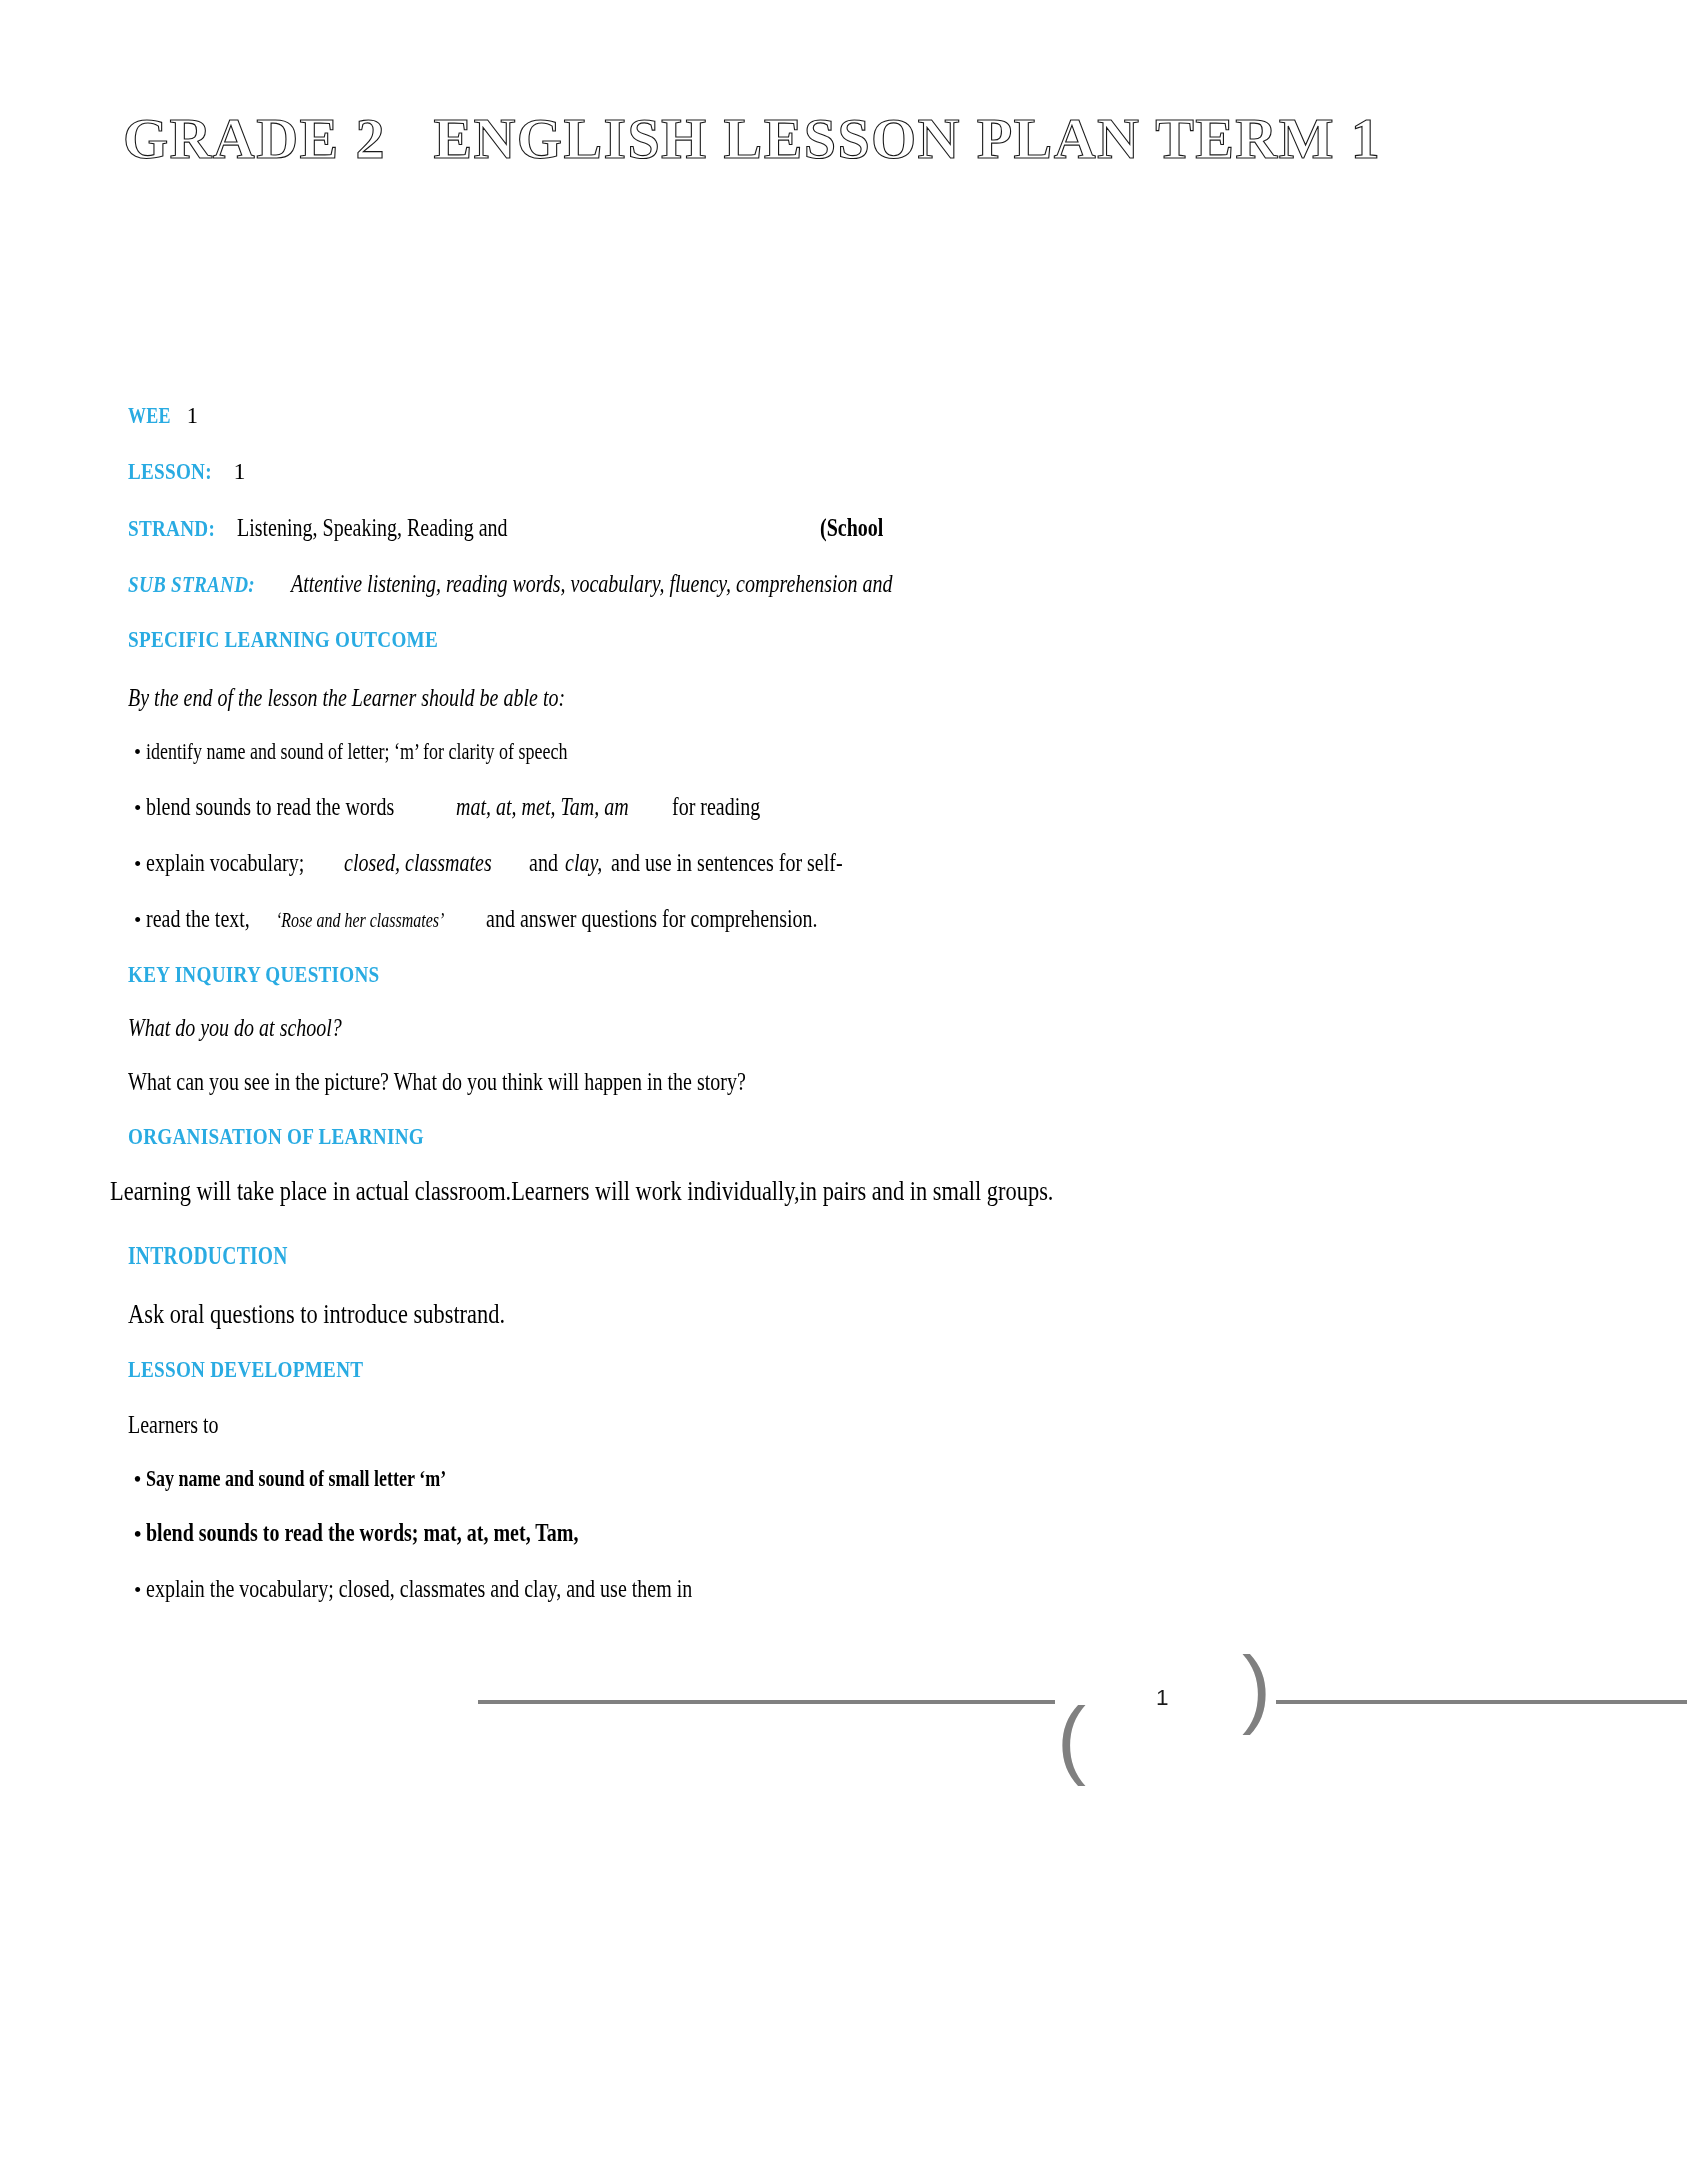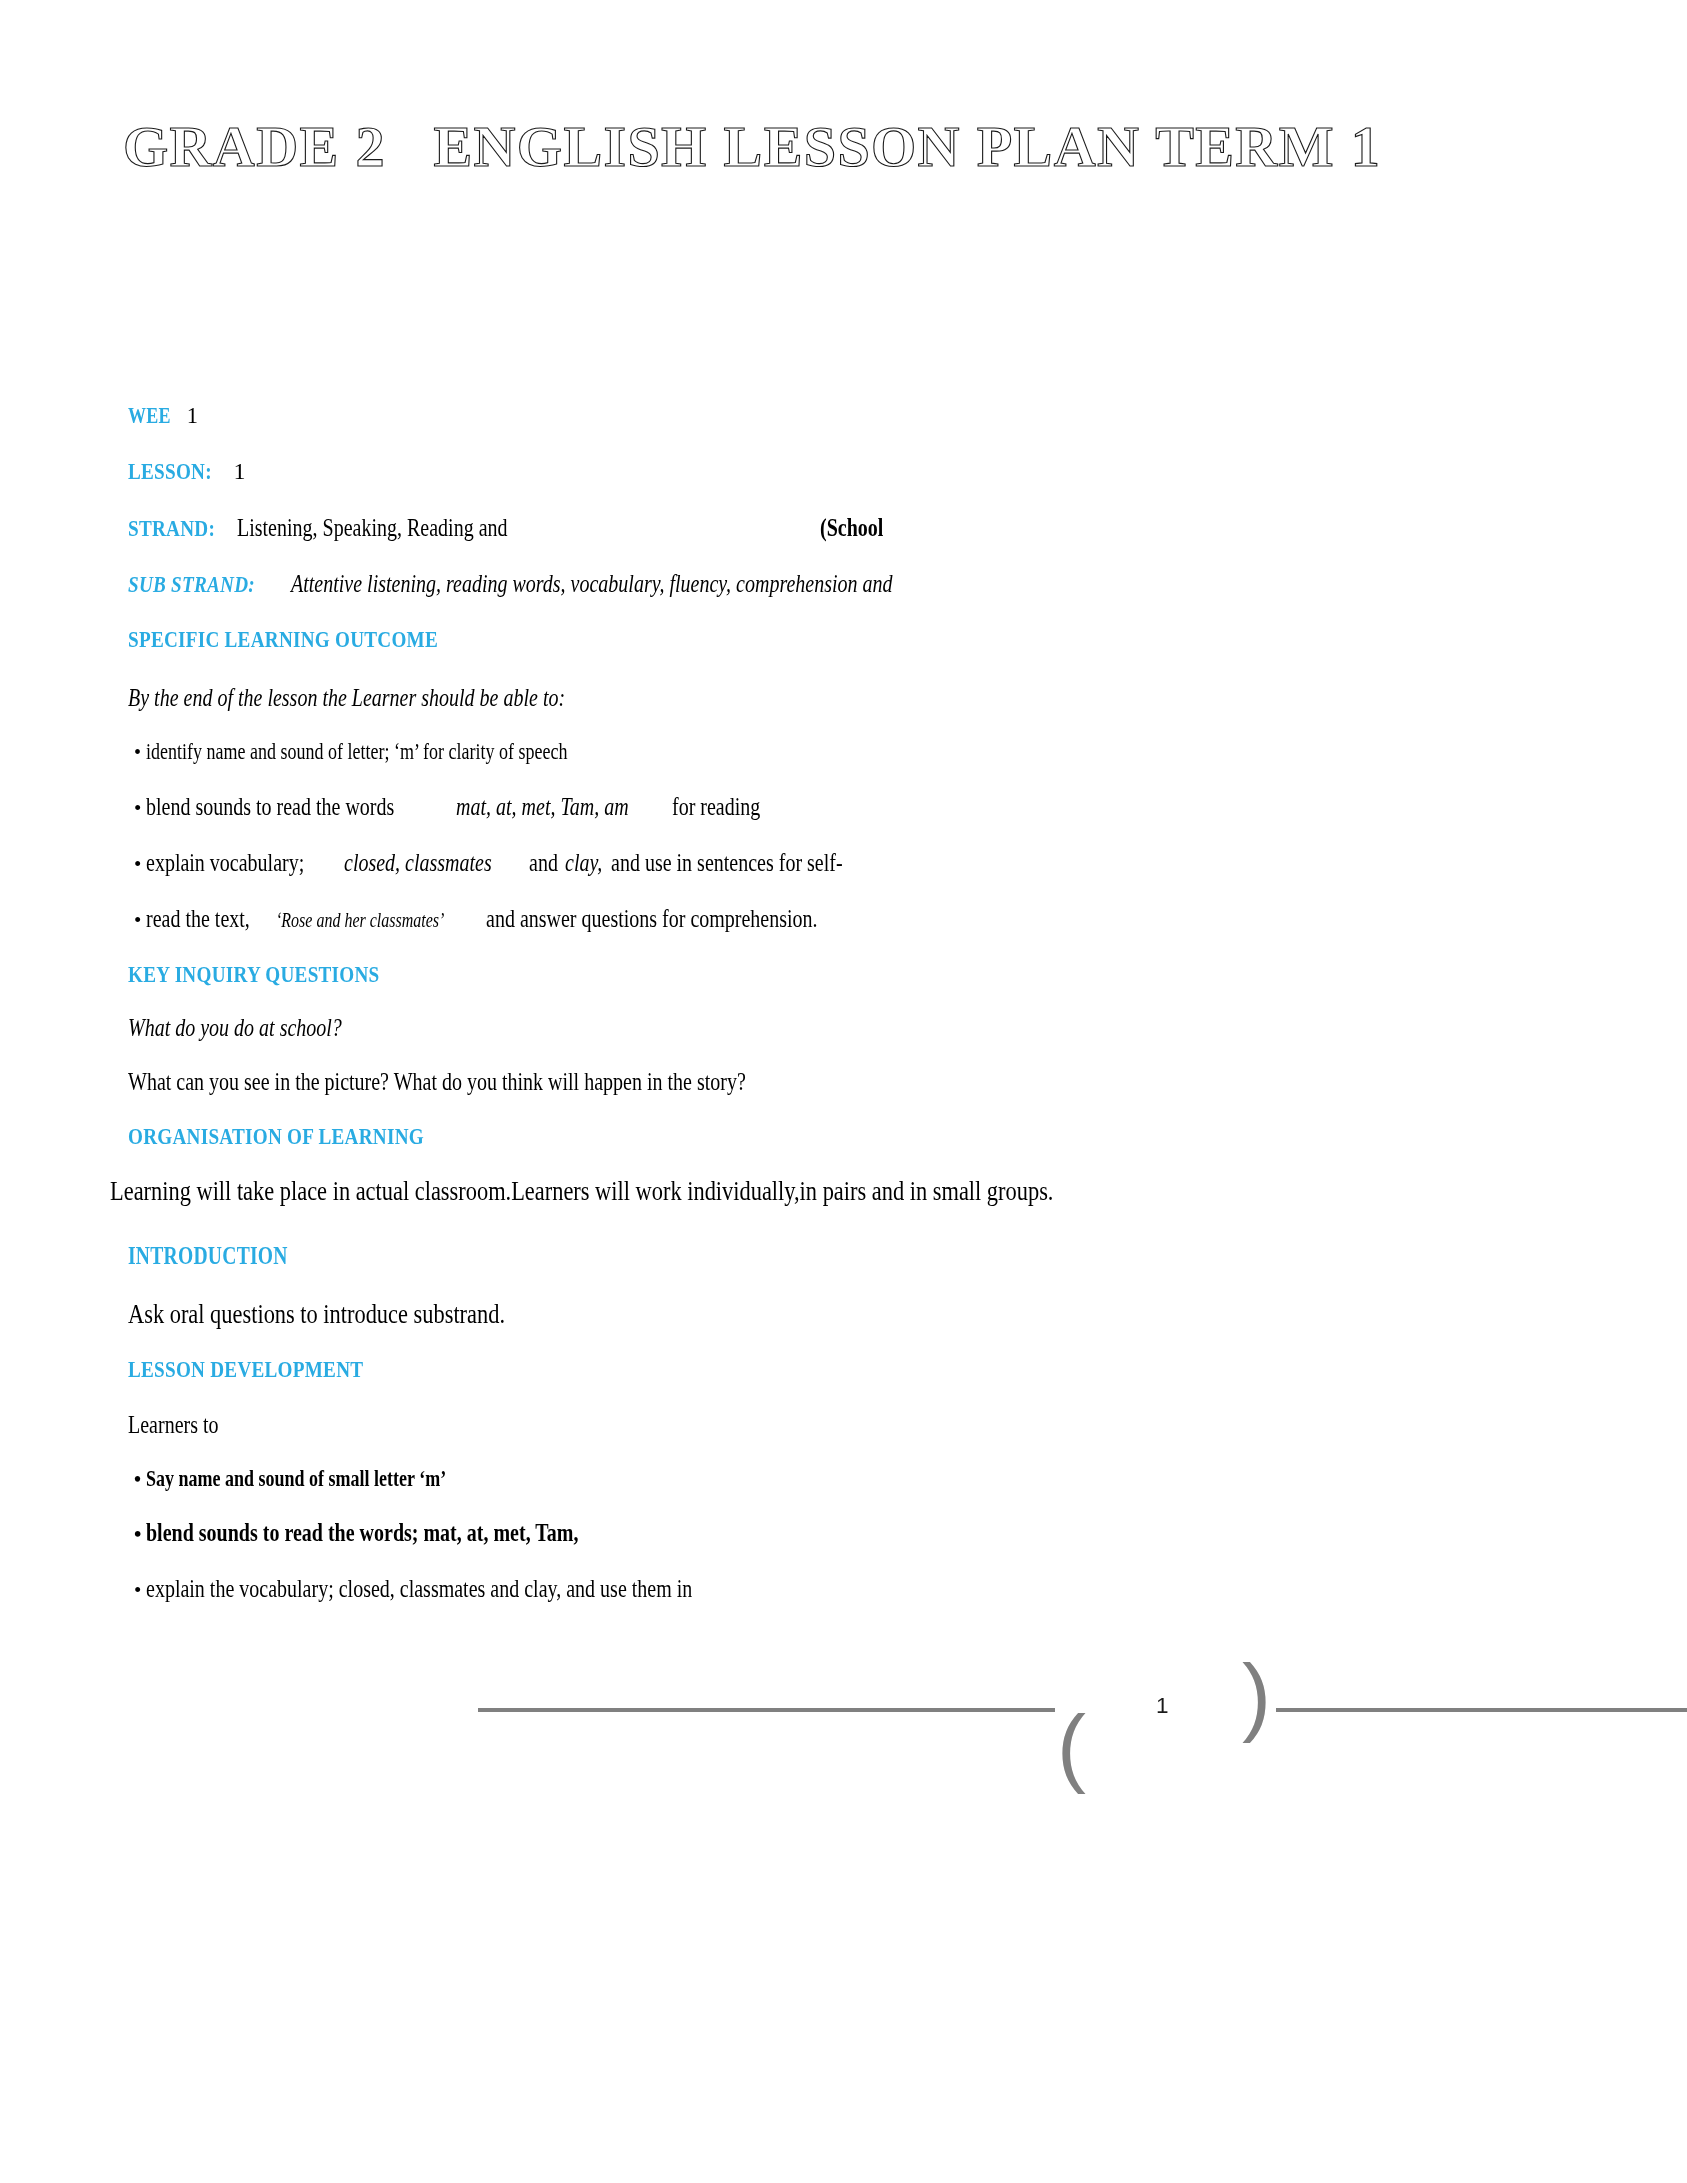--- a/index.html
+++ b/index.html
@@ -11,21 +11,21 @@
     width: 1687px;
     height: 2183px;
     font-family: "Liberation Serif", "DejaVu Serif", serif;
     color: #000000;
     position: relative;
     overflow: hidden;
   }
 
   .page {
     position: absolute;
-    left: 0; top: 16px;
+    left: 0; top: 8px;
     width: 1687px;
     height: 1893px;
   }
 
   
   .doc-title {
     position: absolute;
     left: 123px;
     top: 101px;
     font-family: "Liberation Serif", "DejaVu Serif", serif;
@@ -45,20 +45,21 @@
   .body-block {
     position: absolute;
     left: 0;
     top: 0;
     width: 1687px;
   }
 
   .row {
     position: absolute;
     white-space: nowrap;
+    margin-top: 8px;
   }
 
   
   .head-blue {
     color: #29ABE2;
     font-weight: 700;
     font-family: "Liberation Serif", "DejaVu Serif", serif;
     transform: scaleX(0.80);
     transform-origin: left center;
     display: inline-block;

